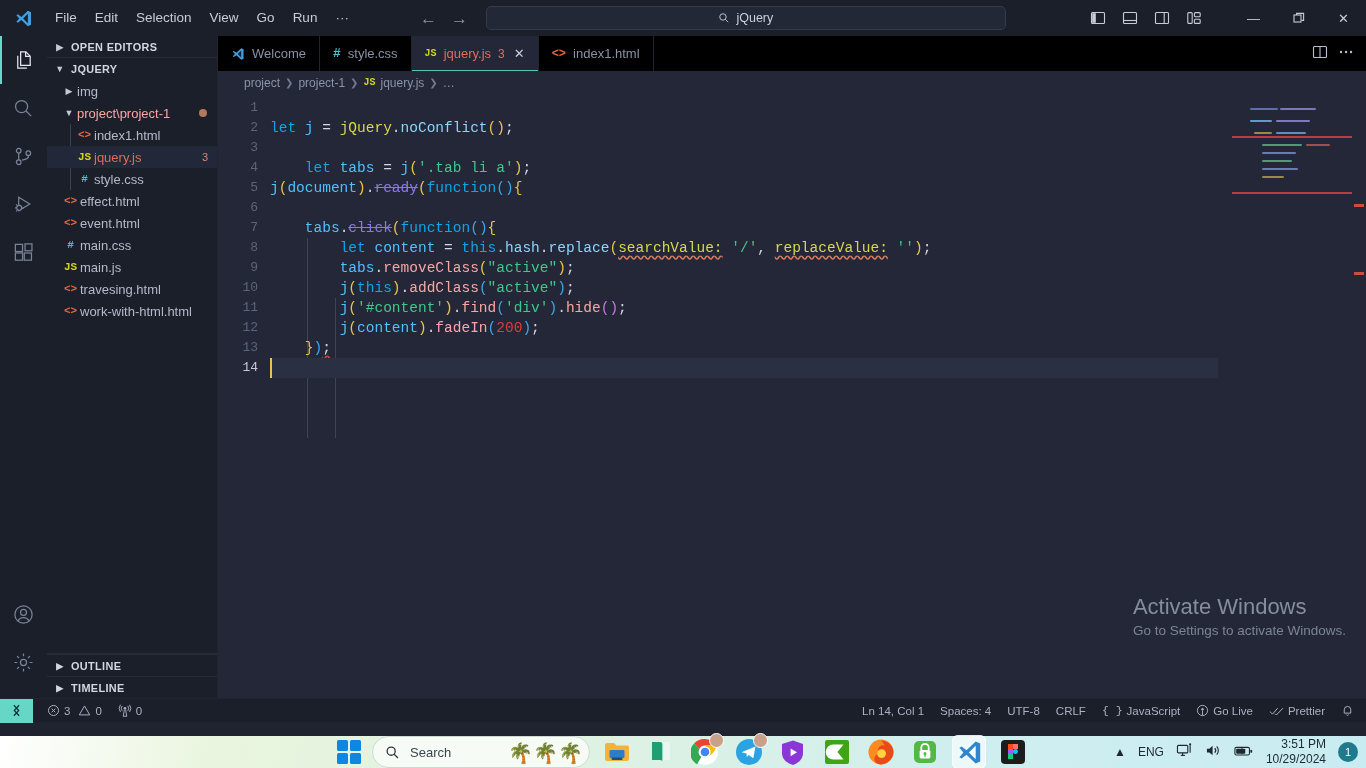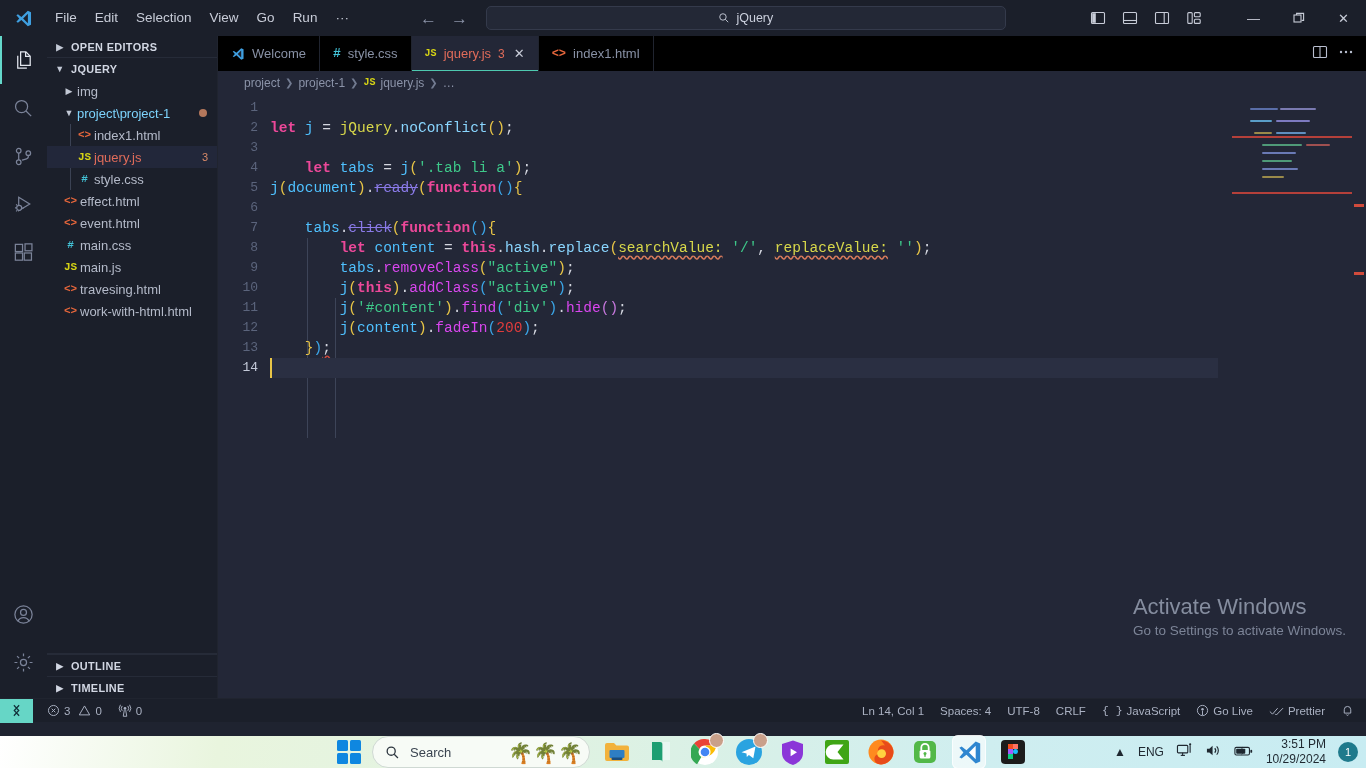--- a/index.html
+++ b/index.html
@@ -87,21 +87,21 @@
     height: 22px; display: flex; align-items: center; font-size: 13px;
     color: #b4bac9; position: relative; cursor: pointer; white-space: nowrap;
   }
   .trow.selected { background: #22273a; }
   .trow .twist { width: 16px; text-align: center; font-size: 9px; color: #c3c9d6; flex: 0 0 16px; }
   .trow .ficon { width: 19px; text-align: center; font-size: 11px; font-weight: bold; flex: 0 0 19px; }
   .ic-html { color: #e8673c; font-family: "Liberation Mono", monospace; font-size: 12px; }
   .ic-js { color: #d5d315; font-family: "Liberation Mono", monospace; font-size: 10px; }
   .ic-css { color: #43c2d6; font-family: "Liberation Mono", monospace; font-size: 13px; }
   .tlabel { overflow: hidden; text-overflow: ellipsis; }
-  .tlabel.mod { color: #7dd3fc; }
+  .tlabel.mod { color: #fca5a5; }
   .tlabel.err { color: #e06c5a; }
   .tbadge { position: absolute; right: 9px; color: #d98a68; font-size: 11px; }
   .dot-mod { position: absolute; right: 10px; width: 8px; height: 8px; border-radius: 50%; background: #b5785c; }
   .indent-guide { position: absolute; top: 0; bottom: 0; width: 1px; background: #3b4254; }
   .sb-bottom { border-top: 1px solid #262b38; }
   .sb-sec-collapsed {
     height: 22px; display: flex; align-items: center; gap: 4px;
     color: #d2d7e3; font-size: 10.9px; font-weight: bold; letter-spacing: .35px;
     padding-left: 6px; border-top: 1px solid #262b38; cursor: pointer;
   }
@@ -138,24 +138,24 @@
     font-family: "Liberation Mono", monospace; font-size: 14.5px;
   }
   .cl { height: 20px; line-height: 20px; white-space: pre; position: relative; }
   .cl.activeline { background: #2a2f42; }
   .cursor {
     position: absolute; left: 50px; top: 0; width: 2px; height: 20px; background: #e8c547;
   }
   .indent-v { position: absolute; width: 1px; top: 0; bottom: 0; background: #3d4458; }
 
   
-  .t-kw   { color: #ec4899; font-weight: bold; }
+  .t-kw   { color: #0ea5e9; }
   .t-var  { color: #4fc1ff; }
   .t-fn   { color: #d8d84a; }
-  .t-meth { color: #d946ef; }
+  .t-meth { color: #fca5a5; }
   .t-str  { color: #3ec98a; }
   .t-num  { color: #e03c3c; }
   .t-op   { color: #d4d7e0; }
   .t-punc { color: #d4d7e0; }
   .t-paren1 { color: #e8c547; }
   .t-paren2 { color: #3ba6e8; }
   .t-paren3 { color: #c678dd; }
   .t-brace { color: #e8c547; }
   .t-semi { color: #d4d7e0; }
   .t-prop { color: #8ad6ff; }

